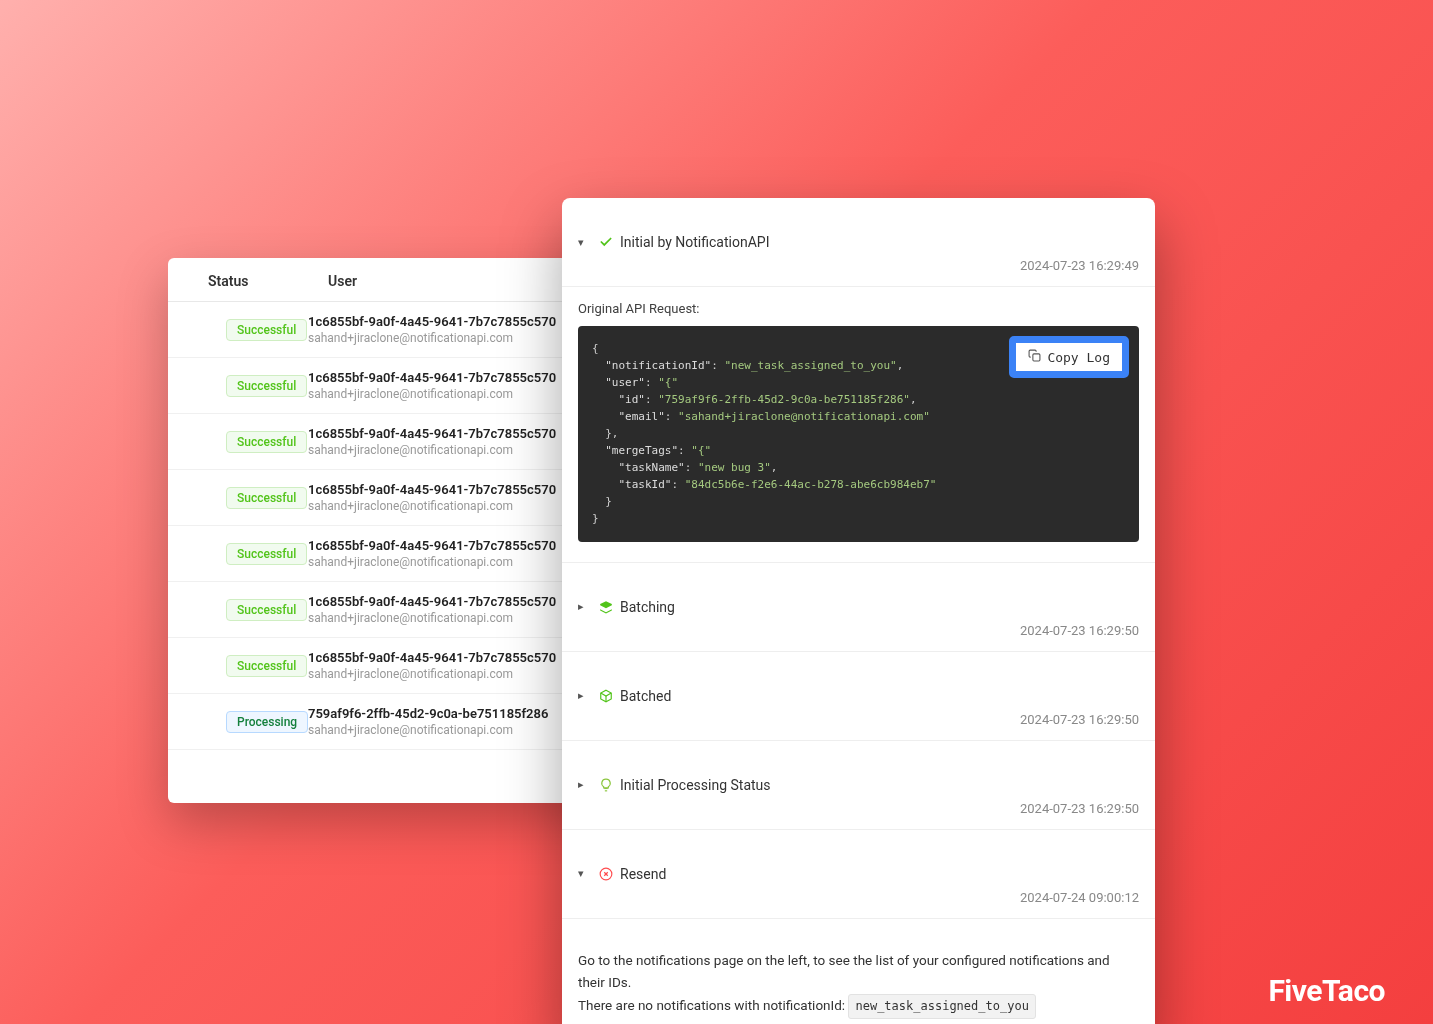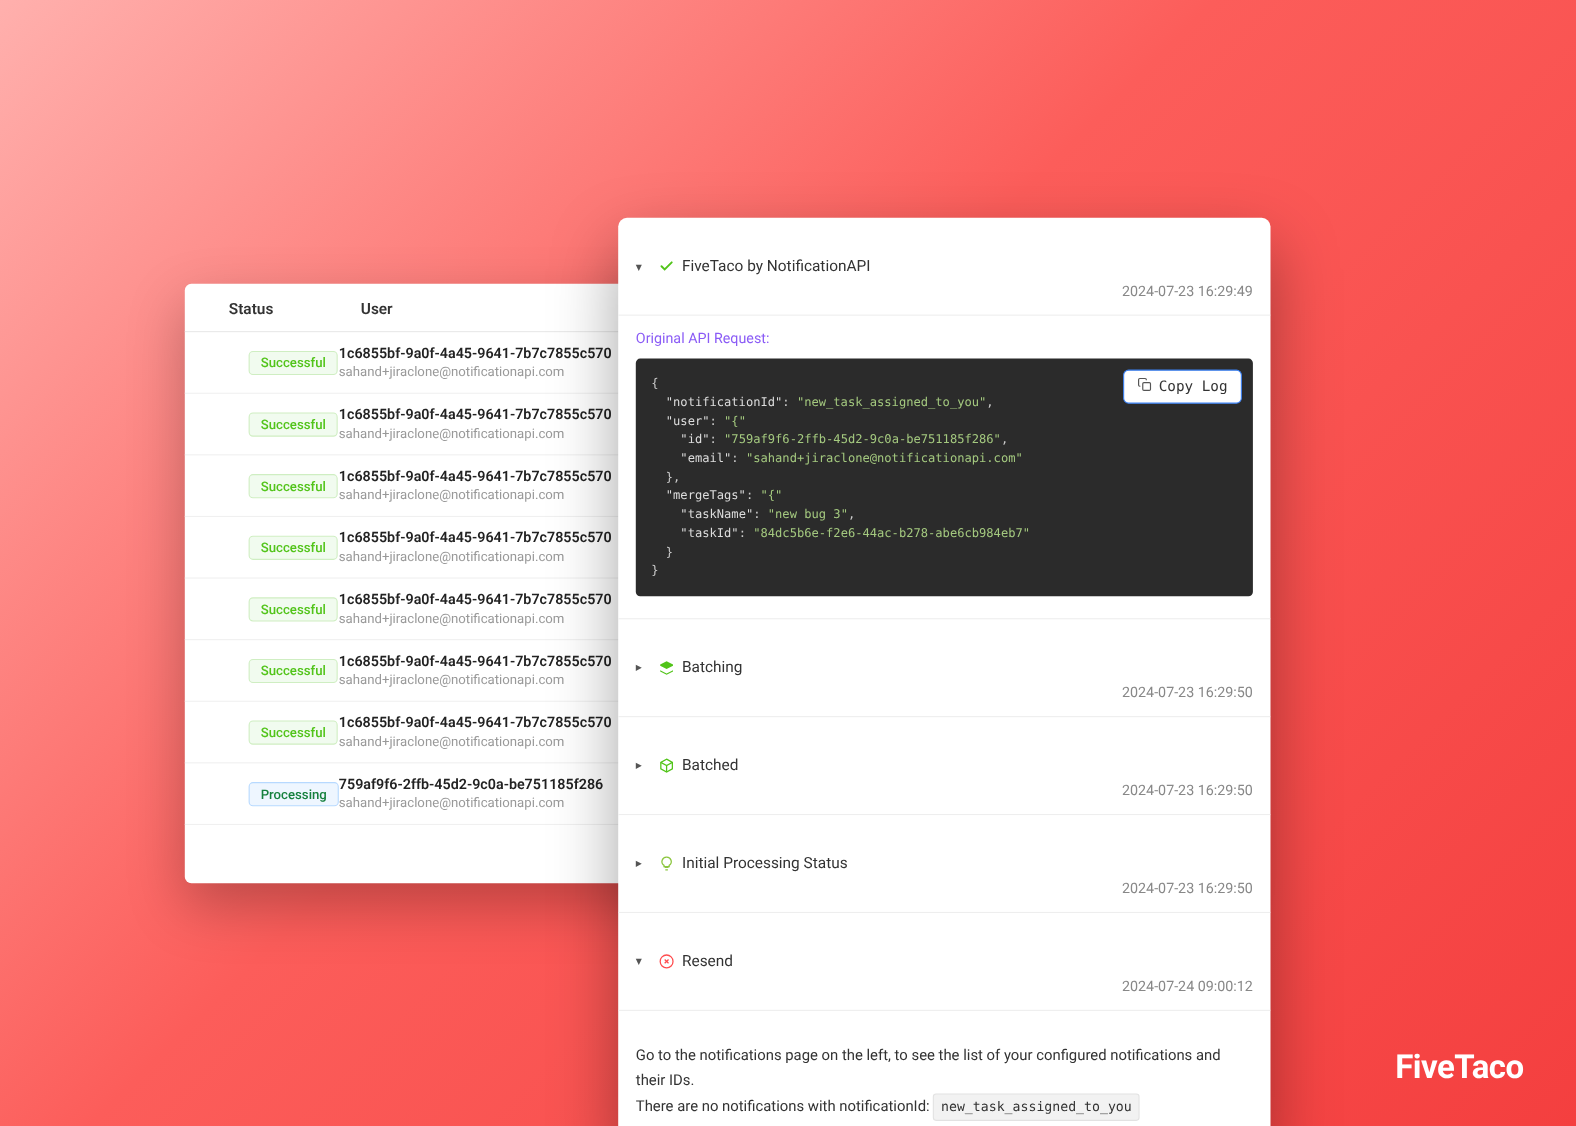--- a/index.html
+++ b/index.html
@@ -109,21 +109,21 @@
   .ico-check { color: #52c41a; }
   .ico-batch { color: #52c41a; }
   .ico-cube { color: #52c41a; }
   .ico-bulb { color: #8cc63f; }
   .ico-fail { color: #ff4d4f; }
 
   .dp-body {
     padding: 14px 16px 20px;
     border-bottom: 1px solid #eee;
   }
-  .dp-label { font-size: 13px; color: #8b5cf6; margin-bottom: 10px; }
+  .dp-label { font-size: 13px; color: #404040; margin-bottom: 10px; }
   .code-block {
     position: relative;
     background: #2b2b2b;
     border-radius: 4px;
     padding: 14px 14px;
     font-family: "SF Mono", Menlo, Consolas, monospace;
     font-size: 11px;
     line-height: 1.55;
     color: #ccc;
     white-space: pre;
@@ -131,21 +131,21 @@
   }
   .tok-key { color: #ddd; }
   .tok-str { color: #a4c97f; }
   .tok-punc { color: #ccc; }
   .copy-btn {
     position: absolute;
     top: 10px; right: 10px;
     display: inline-flex; align-items: center; gap: 6px;
     padding: 6px 12px;
     background: #fff; color: #333;
-    border: 1px solid #3b82f6; border-radius: 5px;
+    border: 7px solid #3b82f6; border-radius: 5px;
     font-size: 13px; font-family: inherit;
     cursor: pointer;
   }
   .dp-error {
     padding: 18px 16px 22px;
     font-size: 13.5px;
     color: #333;
     line-height: 1.7;
   }
   .code-chip {
@@ -154,21 +154,21 @@
     border: 1px solid #e2e2e2;
     border-radius: 3px;
     padding: 1px 6px;
     font-family: "SF Mono", Menlo, Consolas, monospace;
     font-size: 12px;
     color: #333;
   }
   .brand {
     position: absolute;
     right: 48px;
-    bottom: 36px;
+    bottom: 16px;
     color: #fff;
     font-size: 30px;
     font-weight: 700;
     letter-spacing: -0.5px;
   }
 </style>
 </head>
 <body>
 
 <div class="table-panel">
@@ -253,21 +253,21 @@
 
 <div class="detail-panel">
   <div class="dp-row">
     <div class="dp-row-title">
       <span class="chevron">▾</span>
       <span class="status-icon ico-check">
         <svg width="14" height="14" viewBox="0 0 24 24" fill="none" stroke="currentColor" stroke-width="3" stroke-linecap="round">
             <polyline points="20 6 9 17 4 12"></polyline>
           </svg>
       </span>
-      <span>FiveTaco by NotificationAPI</span>
+      <span>Initial by NotificationAPI</span>
     </div>
     <div class="dp-row-date">2024-07-23 16:29:49</div>
   </div>
 
   <div class="dp-body">
     <div class="dp-label">Original API Request:</div>
     <div class="code-block"><button class="copy-btn"><span><svg width="13" height="13" viewBox="0 0 24 24" fill="none" stroke="#555" stroke-width="2">
               <rect x="9" y="9" width="13" height="13" rx="2"></rect>
               <path d="M5 15H4a2 2 0 0 1-2-2V4a2 2 0 0 1 2-2h9a2 2 0 0 1 2 2v1"></path>
             </svg></span><span>Copy Log</span></button><span id="code-content"><span class="tok-punc">{</span>

